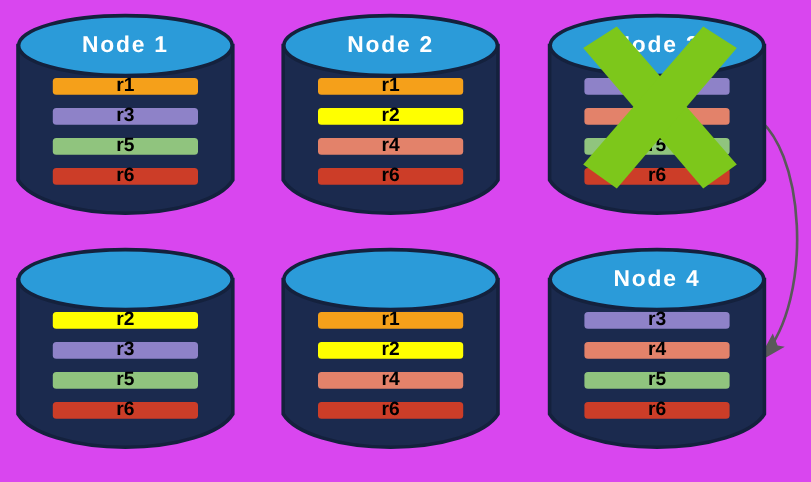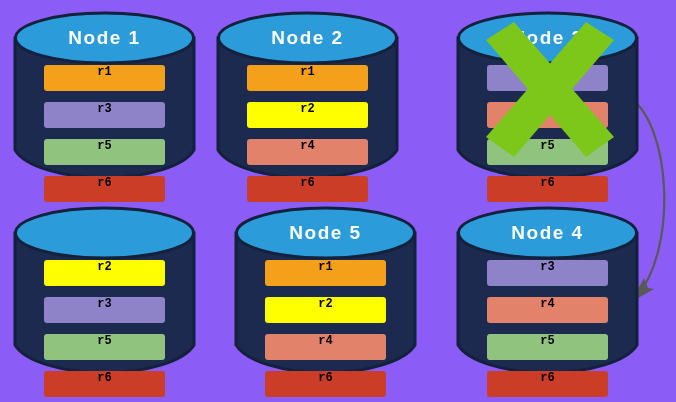--- a/index.html
+++ b/index.html
@@ -7,21 +7,21 @@
     padding: 0;
     background: #ffffff;
   }
   body {
     font-family: "Liberation Sans", sans-serif;
   }
   #canvas {
     position: relative;
     width: 676px;
     height: 402px;
-    background: #8b5cf6;
+    background: #d946ef;
     overflow: hidden;
   }
   .node {
     position: absolute;
     width: 185px;
     height: 175px;
   }
   .node-svg {
     position: absolute;
     left: 0;
@@ -43,29 +43,29 @@
     pointer-events: none;
   }
   .bars {
     position: absolute;
     left: 32px;
     top: 55px;
     width: 121px;
   }
   .bar {
     position: relative;
-    height: 26px;
+    height: 14px;
     margin-bottom: 11px;
     border-radius: 3px;
     text-align: center;
-    font-size: 12px;
+    font-size: 16px;
     font-weight: bold;
     color: #000000;
     line-height: 14px;
-    font-family: Liberation Mono, monospace;
+    font-family: Liberation Sans, sans-serif;
   }
   .x-mark {
     position: absolute;
     left: 25px;
     top: 8px;
     width: 140px;
     height: 143px;
     pointer-events: none;
   }
   .arrow-layer {
@@ -96,21 +96,21 @@
     </svg>
     <div class="node-title">Node 1</div>
     <div class="bars">
       <div class="bar" style="background:#F5A01A;">r1</div>
       <div class="bar" style="background:#8E82C8;">r3</div>
       <div class="bar" style="background:#90C47E;">r5</div>
       <div class="bar" style="background:#CC3D28;">r6</div>
     </div>
   </div>
 
-  <div class="node" style="left:215px; top:10px;">
+  <div class="node" style="left:233px; top:10px;">
     <svg class="node-svg" viewBox="0 0 185 175" xmlns="http://www.w3.org/2000/svg">
       <path d="M3 28 L3 140 A 92 36 0 0 0 182 140 L182 28 Z" fill="#1B2A4E" stroke="#14213D" stroke-width="3"></path>
       <ellipse cx="92.5" cy="28" rx="89" ry="25" fill="#2B9BD9" stroke="#14213D" stroke-width="3"></ellipse>
     </svg>
     <div class="node-title">Node 2</div>
     <div class="bars">
       <div class="bar" style="background:#F5A01A;">r1</div>
       <div class="bar" style="background:#FFFF00;">r2</div>
       <div class="bar" style="background:#E3826A;">r4</div>
       <div class="bar" style="background:#CC3D28;">r6</div>
@@ -148,21 +148,20 @@
       <div class="bar" style="background:#90C47E;">r5</div>
       <div class="bar" style="background:#CC3D28;">r6</div>
     </div>
   </div>
 
   <div class="node" style="left:233px; top:205px;">
     <svg class="node-svg" viewBox="0 0 185 175" xmlns="http://www.w3.org/2000/svg">
       <path d="M3 28 L3 140 A 92 36 0 0 0 182 140 L182 28 Z" fill="#1B2A4E" stroke="#14213D" stroke-width="3"></path>
       <ellipse cx="92.5" cy="28" rx="89" ry="25" fill="#2B9BD9" stroke="#14213D" stroke-width="3"></ellipse>
     </svg>
-    <div class="node-title">Node 5</div>
     <div class="bars">
       <div class="bar" style="background:#F5A01A;">r1</div>
       <div class="bar" style="background:#FFFF00;">r2</div>
       <div class="bar" style="background:#E3826A;">r4</div>
       <div class="bar" style="background:#CC3D28;">r6</div>
     </div>
   </div>
 
   <div class="node" style="left:455px; top:205px;">
     <svg class="node-svg" viewBox="0 0 185 175" xmlns="http://www.w3.org/2000/svg">

